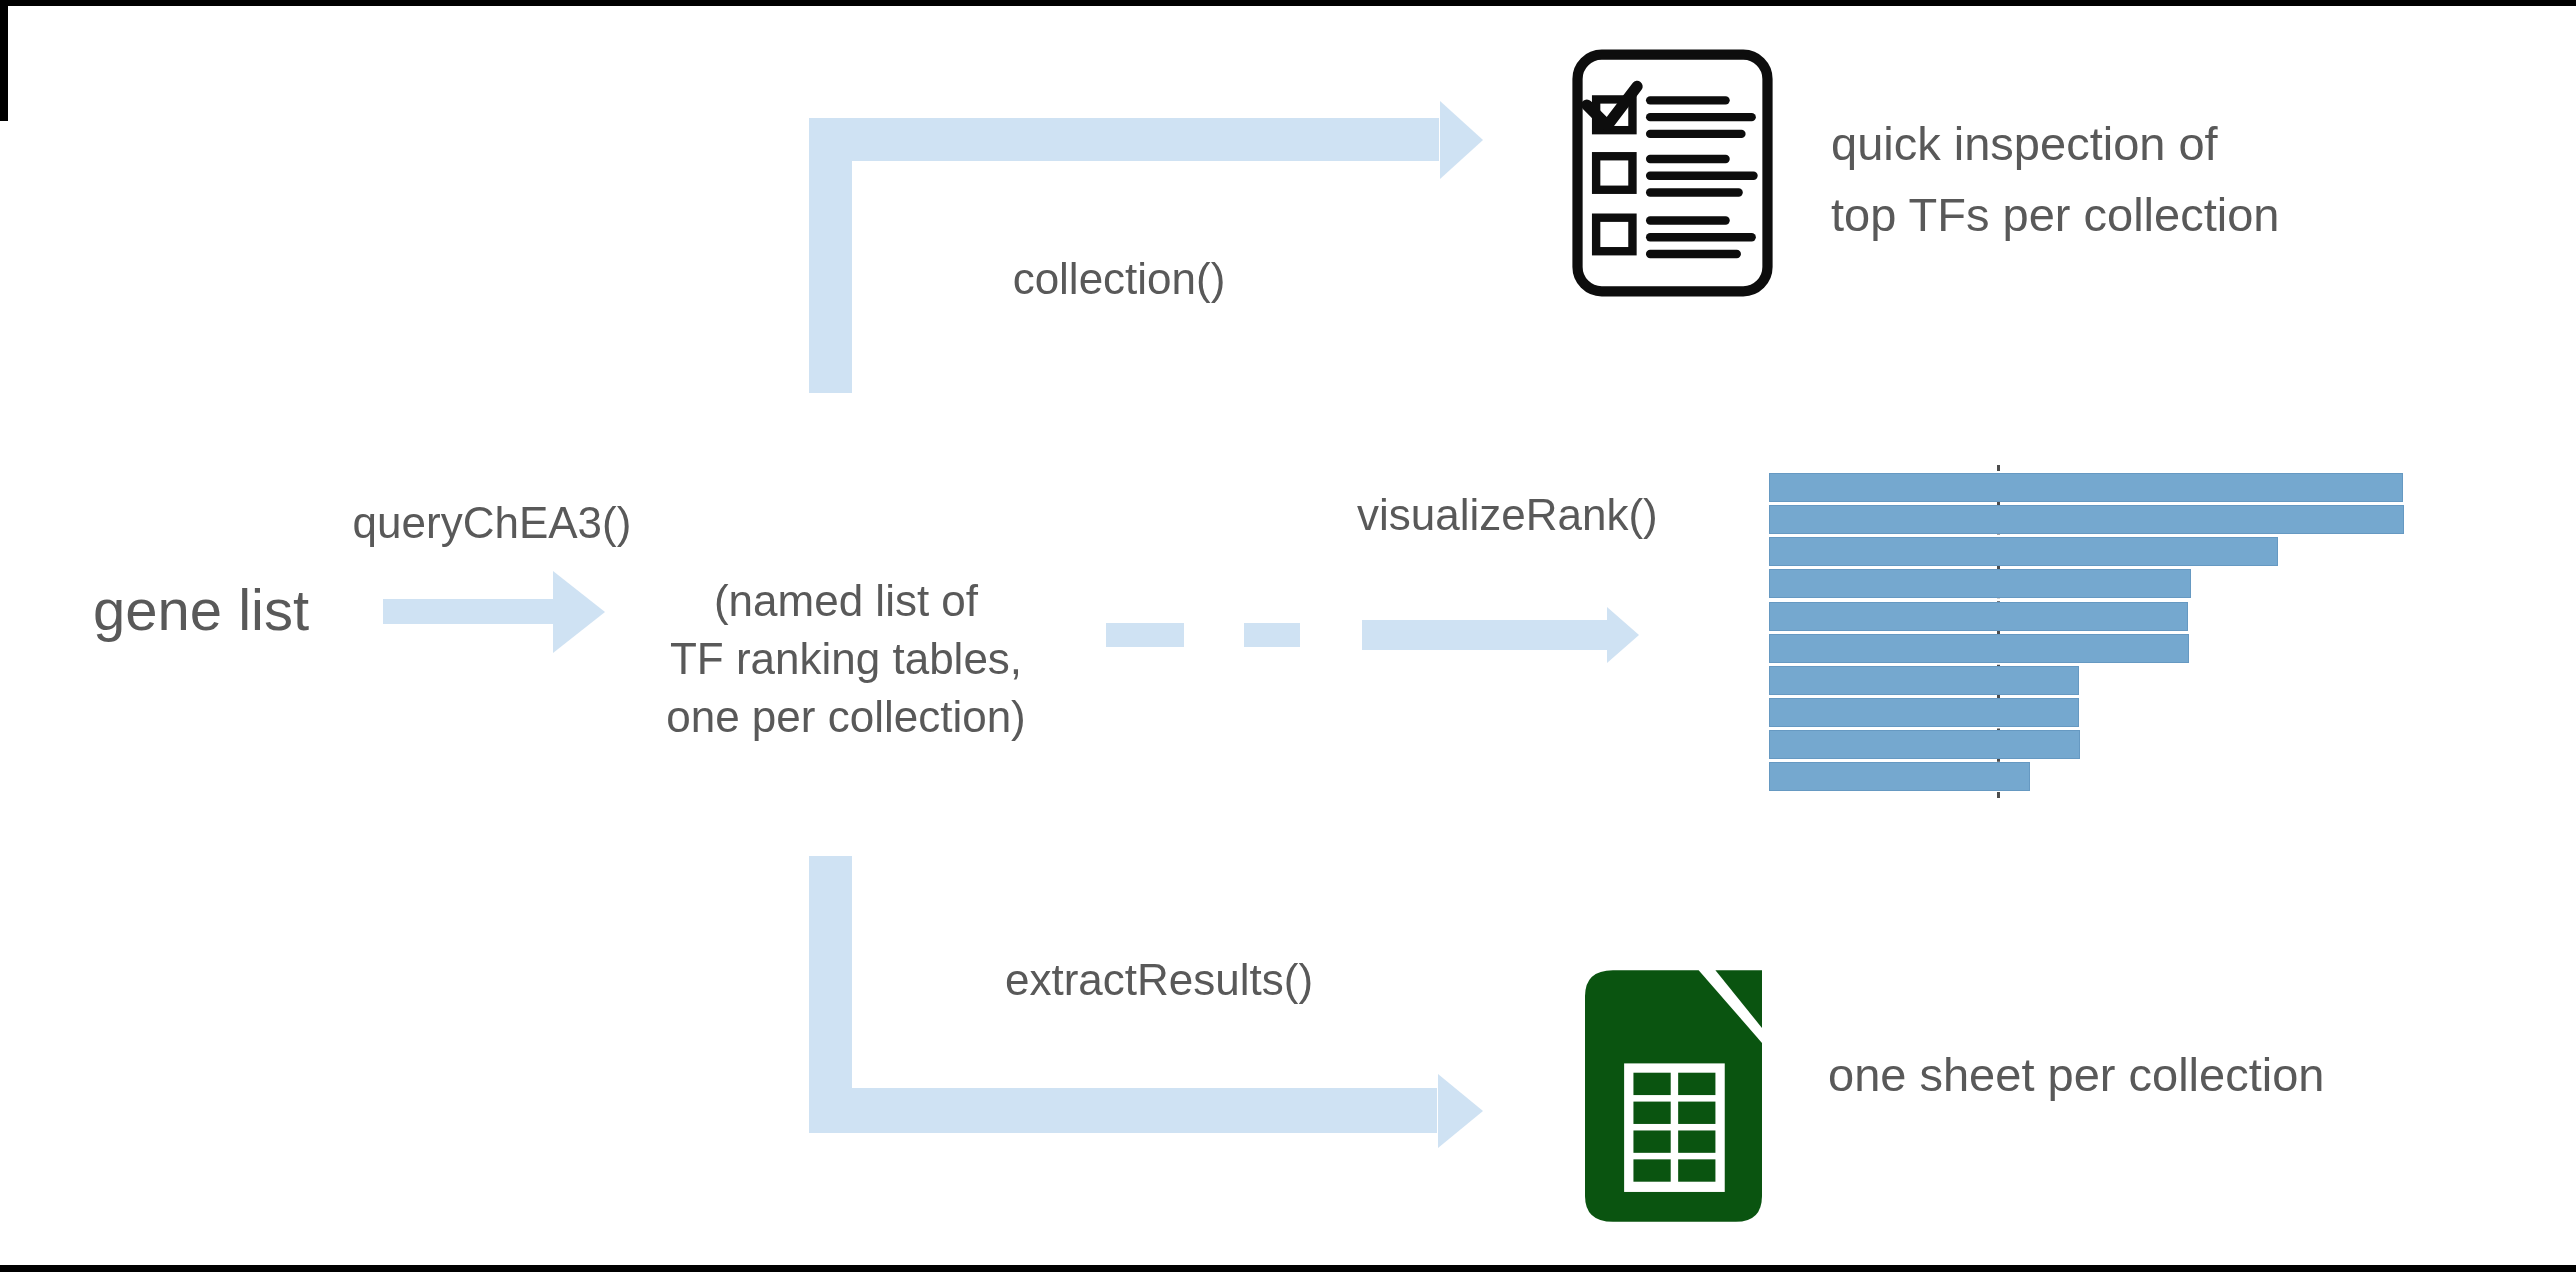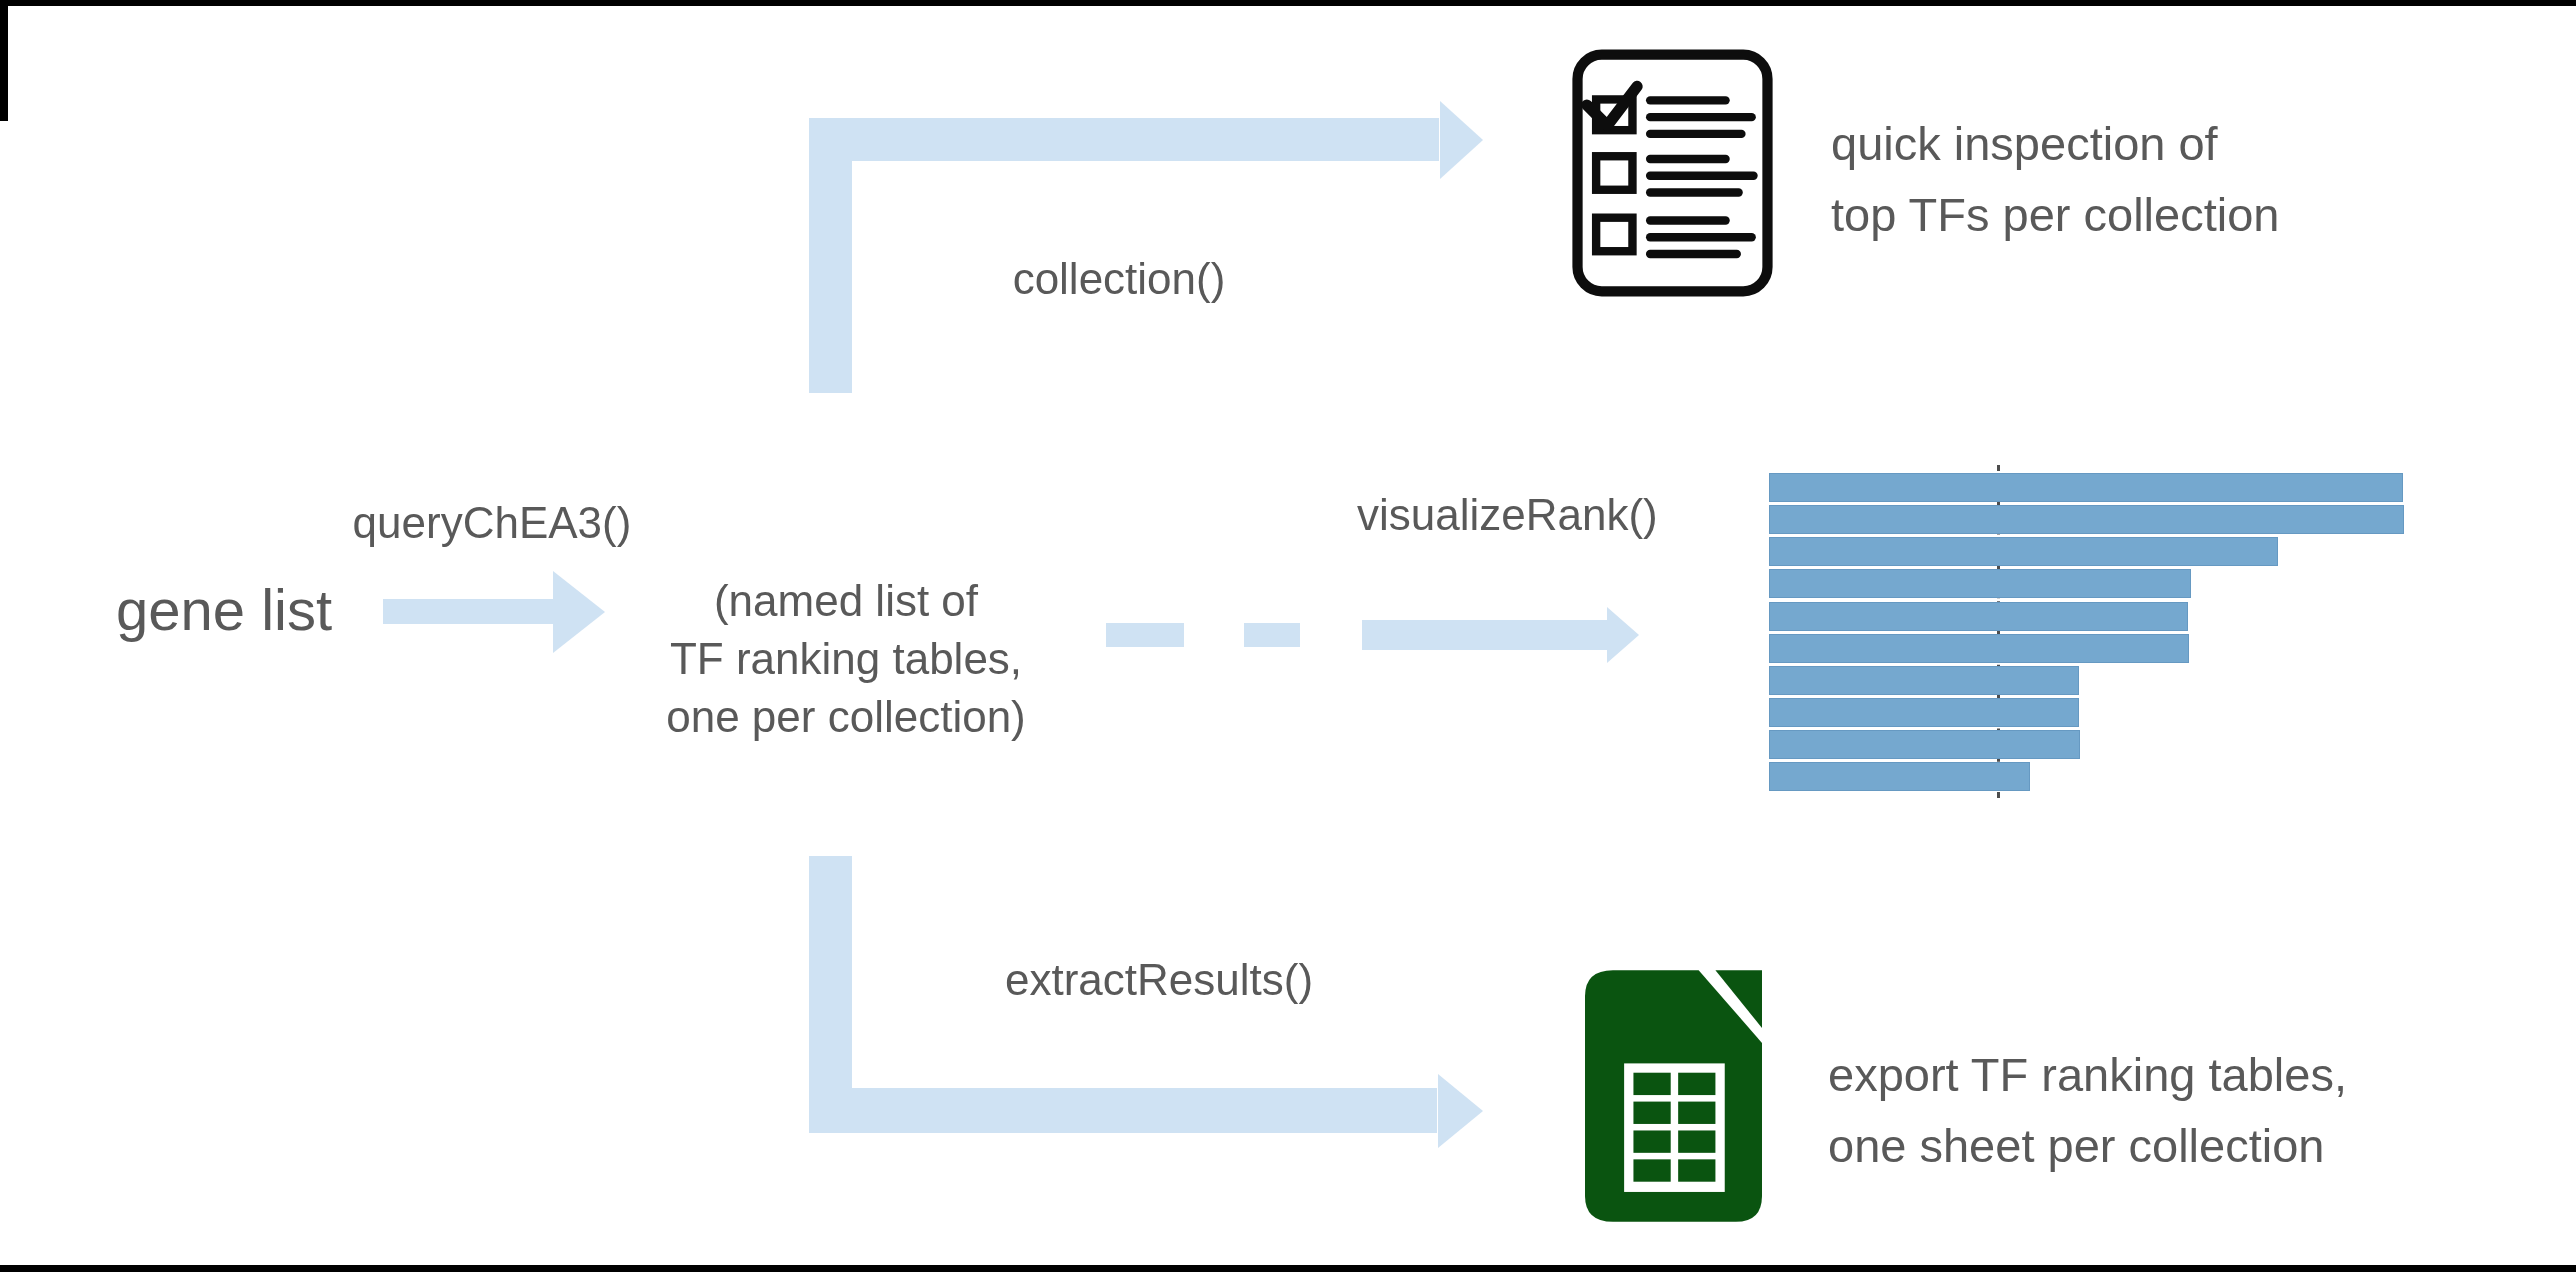--- a/index.html
+++ b/index.html
@@ -30,21 +30,21 @@
 </style>
 </head>
 <body>
 
 <div id="canvas">
 
   <div class="letterbox" style="left:0;top:0;width:2576px;height:5.6px;"></div>
   <div class="letterbox" style="left:0;top:1265px;width:2576px;height:7.5px;"></div>
   <div class="letterbox" style="left:0;top:0;width:7.5px;height:121px;"></div>
 
-  <div class="txt big center" style="left:84px;top:578px;width:280px;font-size:58px;">gene list</div>
+  <div class="txt big center" style="left:61px;top:578px;width:280px;font-size:58px;">gene list</div>
 
   <div class="seg" style="left:383px;top:599px;width:170px;height:25px;"></div>
   <div class="head head-straight" style="left:553px;top:571px;"></div>
   <div class="txt fn center" style="left:352px;top:498px;width:280px;">queryChEA3()</div>
 
   <div class="txt center sub" style="left:613px;top:572px;width:466px;white-space:normal;">
     <div>(named list of</div>
     <div>TF ranking tables,</div>
     <div>one per collection)</div>
   </div>
@@ -112,18 +112,17 @@
     <rect x="100" y="110" width="40" height="24" fill="#0a5410"></rect>
     <rect x="52" y="141" width="40" height="24" fill="#0a5410"></rect>
     <rect x="100" y="141" width="40" height="24" fill="#0a5410"></rect>
     <rect x="52" y="172" width="40" height="24" fill="#0a5410"></rect>
     <rect x="100" y="172" width="40" height="24" fill="#0a5410"></rect>
     <rect x="52" y="203" width="40" height="24" fill="#0a5410"></rect>
     <rect x="100" y="203" width="40" height="24" fill="#0a5410"></rect>
   </svg>
 
   <div class="txt cap" style="left:1828px;top:1039px;">
-    <div>export TF ranking tables,</div>
     <div>one sheet per collection</div>
   </div>
 
 </div>
 
 
 </body></html>

